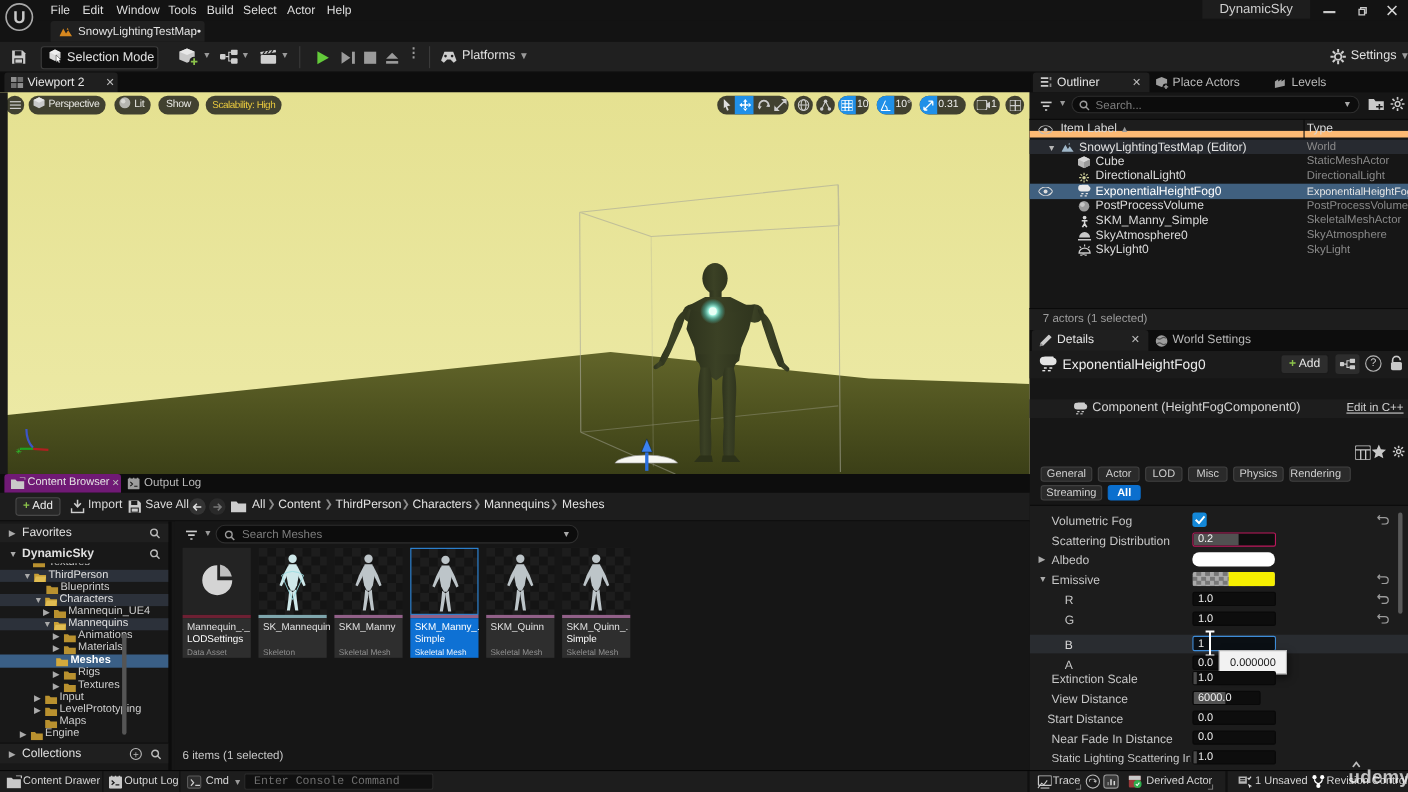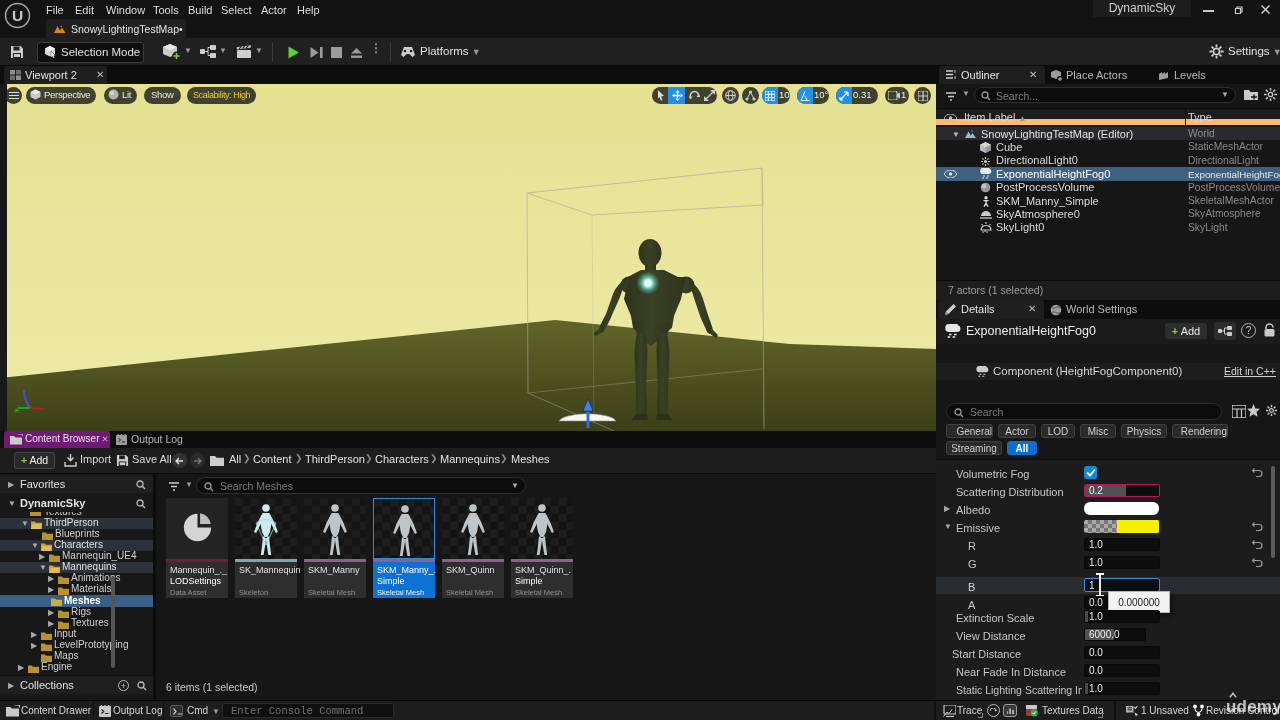--- a/index.html
+++ b/index.html
@@ -446,47 +446,40 @@
  </div>
  <div class="abs" style="left:0;top:63px;width:344px;height:17px;background:#1d1d1d">
   <svg class="abs" style="left:40px;top:3px" width="13" height="11" viewBox="0 0 16 14">
         <path d="M4 8 a4 4 0 0 1 .4-8 a4.5 4.5 0 0 1 8.5 1.3 a3.4 3.4 0 0 1-.7 6.7 Z" fill="#ccc"></path>
         <path d="M4 10.5 h2.6 M9 10.5 h2.6 M2.6 13 h2.6 M7.6 13 h2.6" stroke="#ccc" stroke-width="1.4"></path>
       </svg>
   <span class="abs" style="left:57px;top:1.5px;font-size:11.5px;color:#d6d6d6">Component (HeightFogComponent0)</span>
   <span class="abs" style="left:288px;top:2px;font-size:10.5px;color:#d2d2d2;text-decoration:underline;white-space:nowrap">Edit in C++</span>
  </div>
 
- <div class="abs" style="left:10px;top:103px;width:276px;height:17px;background:#0c0c0c;border:1px solid #2e2e2e;border-radius:9px">
-  <svg class="abs" style="left:7px;top:3.5px" width="10" height="10" viewBox="0 0 10 10">
-        <circle cx="4" cy="4" r="3" fill="none" stroke="#9a9a9a" stroke-width="1.3"></circle>
-        <path d="M6.3 6.3 L9 9" stroke="#9a9a9a" stroke-width="1.3"></path>
-      </svg>
-  <span class="abs" style="left:23px;top:2px;color:#7e7e7e;font-size:10.5px">Search</span>
- </div>
  <svg class="abs" style="left:296px;top:105px" width="14" height="13" viewBox="0 0 14 13">
       <rect x="0" y="0" width="14" height="13" rx="1.5" fill="none" stroke="#c9c9c9" stroke-width="1.3"></rect>
       <path d="M0 4 h14 M5 4 V13 M9.5 4 V13" stroke="#c9c9c9" stroke-width="1.2"></path>
     </svg>
  <svg class="abs" style="left:311px;top:104px" width="13" height="13" viewBox="0 0 14 14">
       <path d="M7 0 L9 4.8 L14 5.2 L10.2 8.6 L11.4 13.6 L7 11 L2.6 13.6 L3.8 8.6 L0 5.2 L5 4.8 Z" fill="#c9c9c9"></path>
     </svg>
  <svg class="abs" style="left:330px;top:105px" width="11" height="11" viewBox="0 0 13 13">
       <circle cx="6.5" cy="6.5" r="2.2" fill="none" stroke="#c9c9c9" stroke-width="1.5"></circle>
       <g stroke="#c9c9c9" stroke-width="1.7">
         <path d="M6.5 0 v2.6 M6.5 10.4 v2.6 M0 6.5 h2.6 M10.4 6.5 h2.6 M1.9 1.9 l1.9 1.9 M9.2 9.2 l1.9 1.9 M11.1 1.9 l-1.9 1.9 M3.8 9.2 l-1.9 1.9"></path>
       </g>
     </svg>
 
- <div class="abs" style="left:10px;top:124px;width:47px;height:14px;background:#2a2a2a;border:1px solid #404040;border-radius:3px;font-size:10px;color:#cfcfcf;text-align:right;line-height:13px">General</div>
+ <div class="abs" style="left:10px;top:124px;width:47px;height:14px;background:#2a2a2a;border:1px solid #404040;border-radius:3px;font-size:10px;color:#cfcfcf;text-align:center;line-height:13px">General</div>
  <div class="abs" style="left:62px;top:124px;width:38px;height:14px;background:#2a2a2a;border:1px solid #404040;border-radius:3px;font-size:10px;color:#cfcfcf;text-align:center;line-height:13px">Actor</div>
  <div class="abs" style="left:105px;top:124px;width:34px;height:14px;background:#2a2a2a;border:1px solid #404040;border-radius:3px;font-size:10px;color:#cfcfcf;text-align:center;line-height:13px">LOD</div>
  <div class="abs" style="left:144px;top:124px;width:36px;height:14px;background:#2a2a2a;border:1px solid #404040;border-radius:3px;font-size:10px;color:#cfcfcf;text-align:center;line-height:13px">Misc</div>
  <div class="abs" style="left:185px;top:124px;width:46px;height:14px;background:#2a2a2a;border:1px solid #404040;border-radius:3px;font-size:10px;color:#cfcfcf;text-align:center;line-height:13px">Physics</div>
- <div class="abs" style="left:236px;top:124px;width:56px;height:14px;background:#2a2a2a;border:1px solid #404040;border-radius:3px;font-size:10px;color:#cfcfcf;text-align:right;line-height:13px">Rendering</div>
+ <div class="abs" style="left:236px;top:124px;width:56px;height:14px;background:#2a2a2a;border:1px solid #404040;border-radius:3px;font-size:10px;color:#cfcfcf;text-align:left;line-height:13px">Rendering</div>
  <div class="abs" style="left:10px;top:141px;width:56px;height:14px;background:#2a2a2a;border:1px solid #404040;border-radius:3px;font-size:10px;color:#cfcfcf;text-align:center;line-height:13px">Streaming</div>
  <div class="abs" style="left:71px;top:141px;width:30px;height:14px;background:#0b6fce;border:1px solid #0b6fce;border-radius:3px;font-size:10px;color:#fff;font-weight:bold;text-align:center;line-height:13px">All</div>
 </div>
 
 <div class="abs" style="left:936px;top:459px;width:344px;height:241px;background:#1c1c1c;border-top:1px solid #0c0c0c">
  <div class="abs" style="left:0;top:117px;width:344px;height:17px;background:#292c30"></div>
  <div class="abs" style="left:20px;top:8px;font-size:11px;color:#c6c6c6">Volumetric Fog</div>
  <div class="abs" style="left:148px;top:6px;width:13px;height:13px;background:#1488d8;border-radius:2.5px">
       <svg style="position:absolute;left:1.5px;top:2px" width="10" height="9" viewBox="0 0 10 9">
         <path d="M1 4.5 L4 7.5 L9 1.5" fill="none" stroke="#fff" stroke-width="1.8"></path>
@@ -927,21 +920,21 @@
       <svg class="abs" style="left:2.5px;top:3px" width="8" height="6" viewBox="0 0 8 6">
         <path d="M0 6 V3 M3 6 V0.5 M6 6 V2" stroke="#d5d5d5" stroke-width="1.4"></path>
       </svg>
     </div>
  <svg class="abs" style="left:1026px;top:4px" width="13" height="12" viewBox="0 0 13 12">
       <rect x="0" y="0" width="11" height="11" rx="1.5" fill="#9a3a3a"></rect>
       <rect x="0" y="0" width="11" height="4" fill="#c9c9c9"></rect>
       <circle cx="8.2" cy="7.8" r="3.6" fill="#2fae4e"></circle>
       <path d="M6.6 7.8 l1.2 1.3 2-2.6" stroke="#fff" fill="none" stroke-width="1"></path>
     </svg>
- <span class="abs" style="left:1042px;top:4px;font-size:10px;color:#d5d5d5">Textures Data</span>
+ <span class="abs" style="left:1042px;top:4px;font-size:10px;color:#d5d5d5">Derived Actor</span>
  <svg class="abs" style="left:1098px;top:12px" width="5" height="5" viewBox="0 0 5 5">
       <path d="M0 4.5 h4.5 V0" fill="none" stroke="#888"></path>
     </svg>
  <div class="abs" style="left:1114px;top:0;width:2px;height:20px;background:#101010"></div>
  <svg class="abs" style="left:1125px;top:4px" width="13" height="12" viewBox="0 0 13 12">
       <path d="M1 1 h7.5 v6.5 H1 Z" fill="#b5b5b5"></path>
       <path d="M2.5 2.8 h4.5 M2.5 4.8 h4.5" stroke="#1d1d1d"></path>
       <path d="M9.5 7.5 l1.5 4 1-1.8 1.8.3 Z" fill="#e8e8e8"></path>
       <path d="M9.2 2.2 l1.2 1.2 2-2.4" stroke="#d8d8d8" fill="none" stroke-width="1.1"></path>
     </svg>

